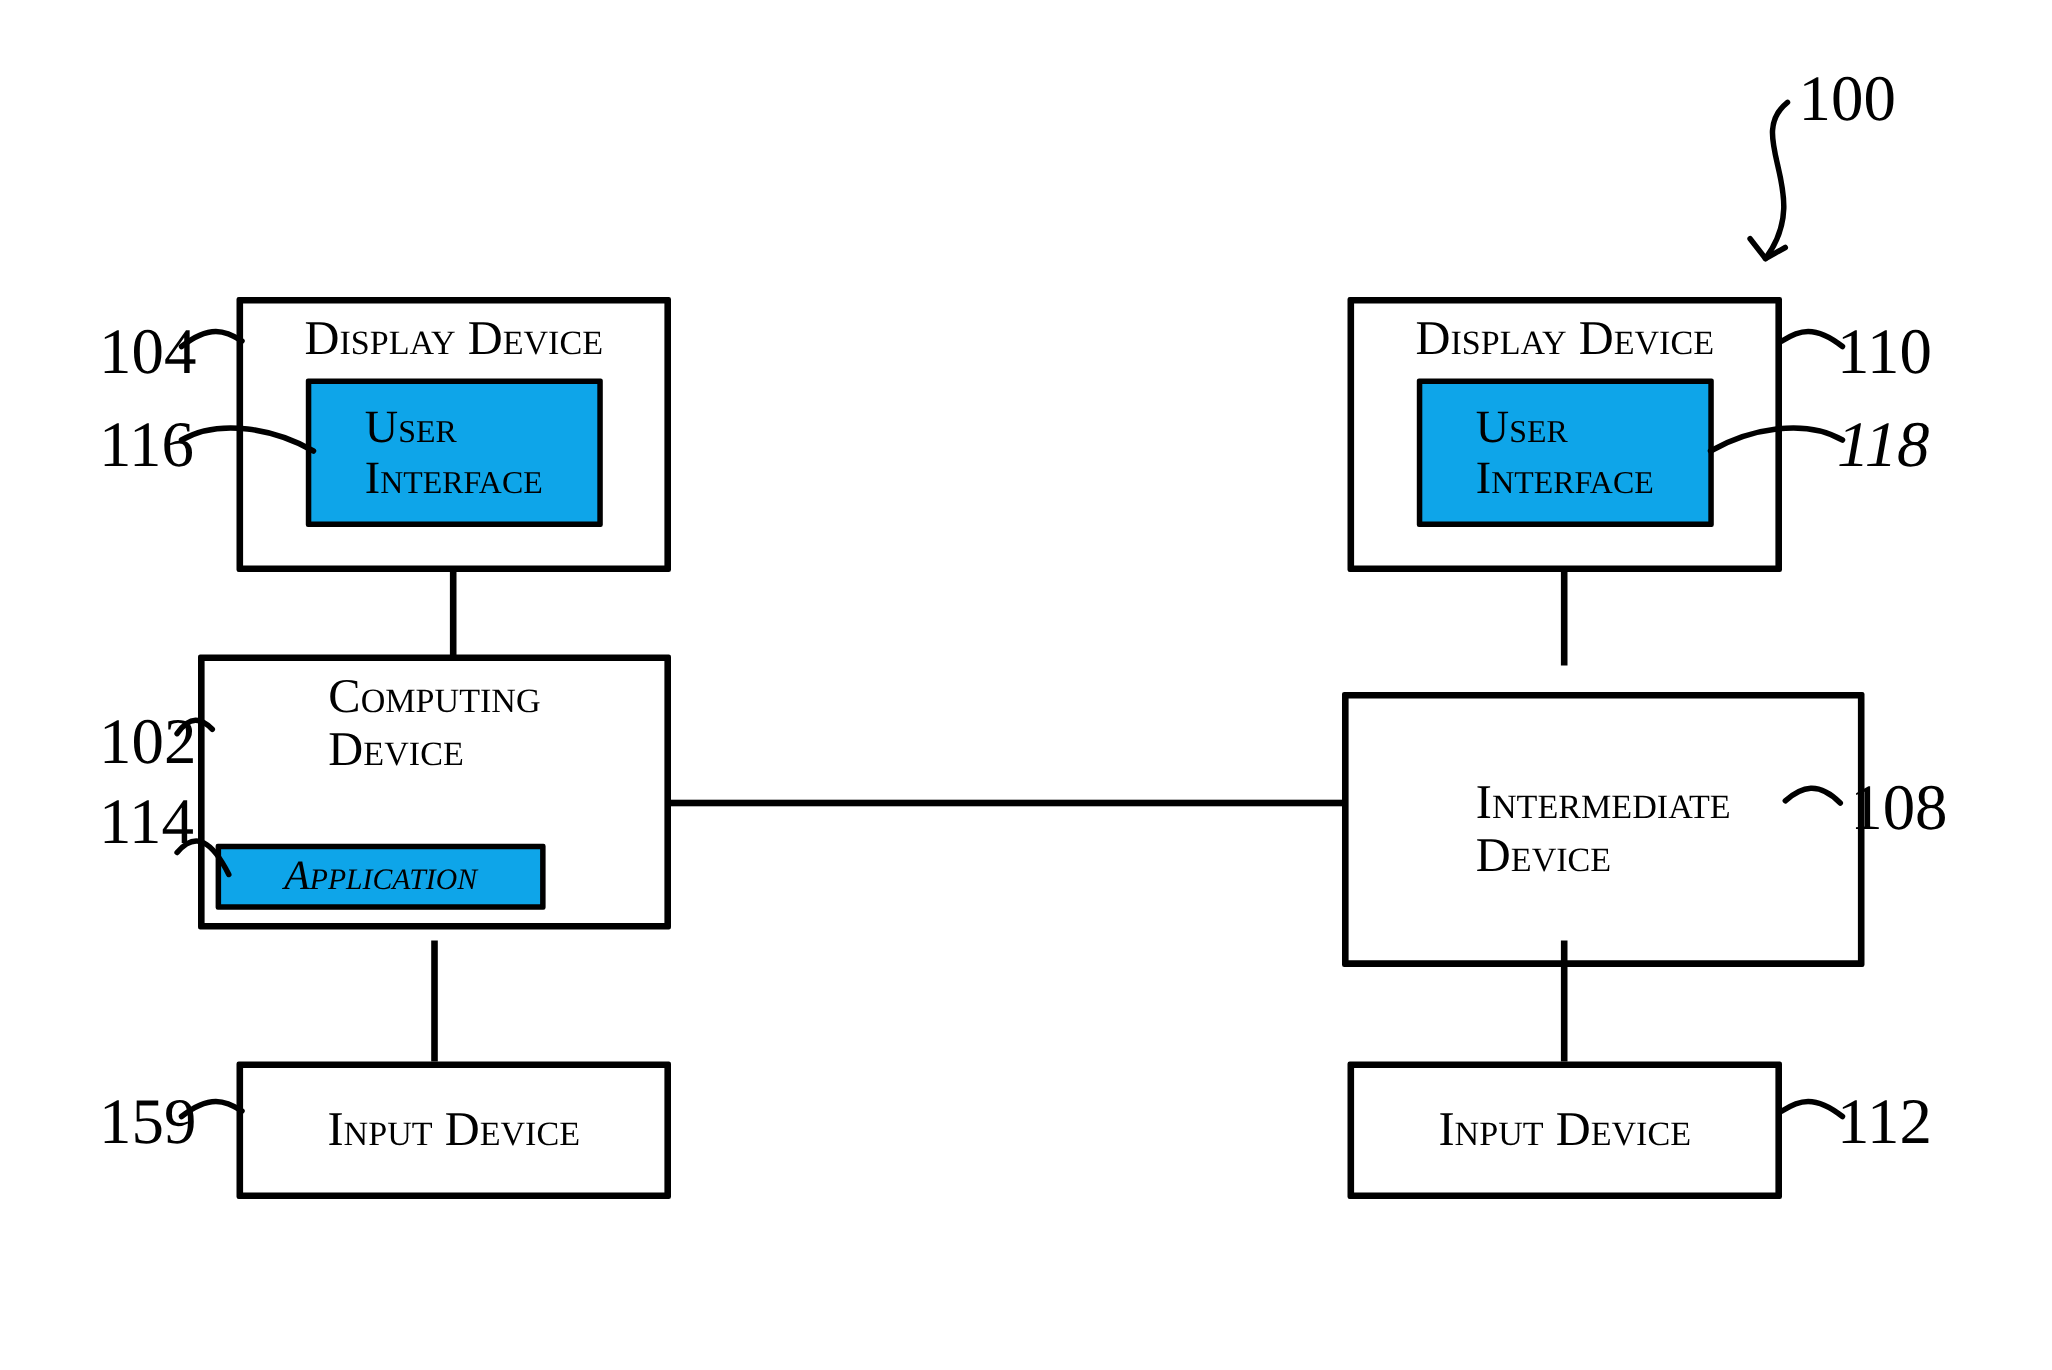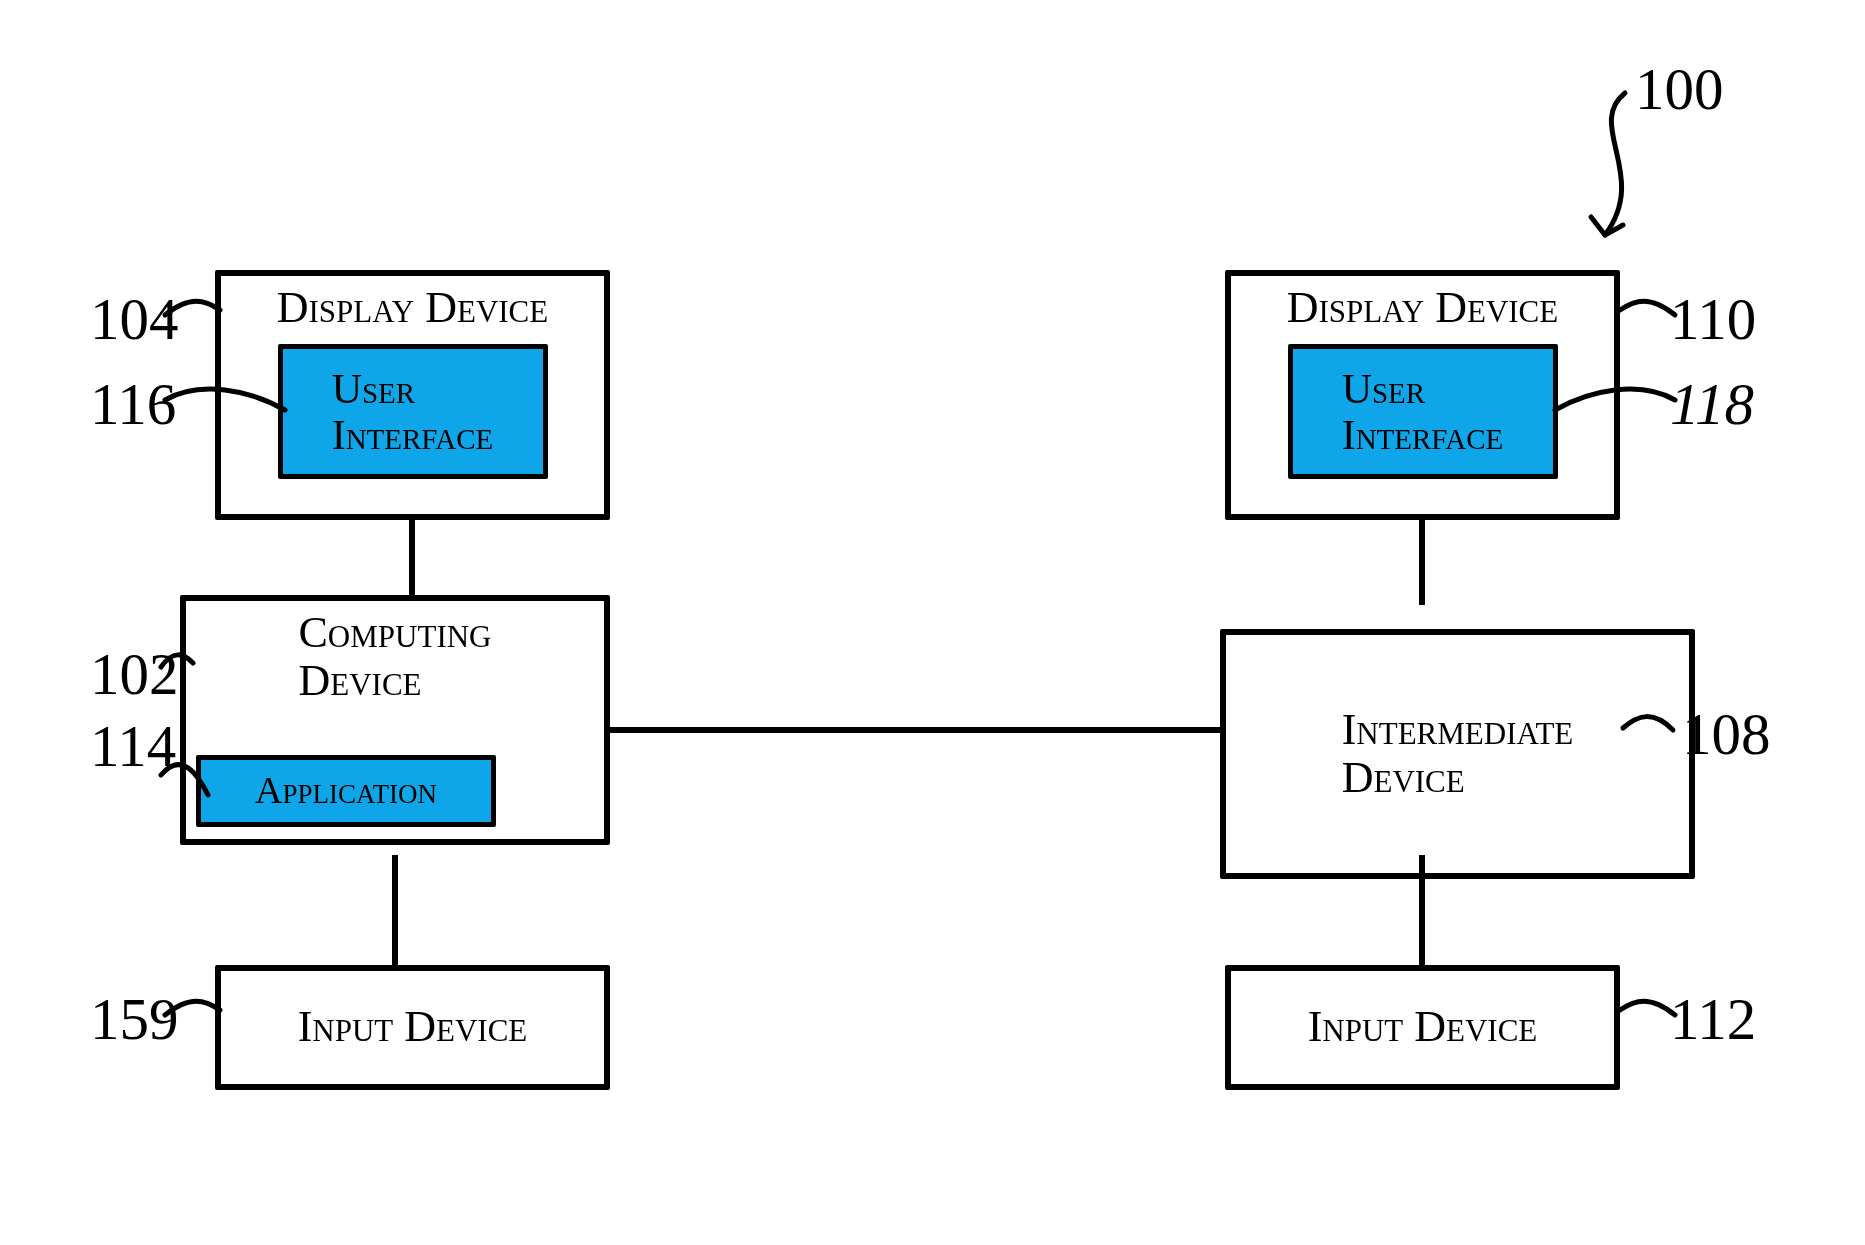--- a/index.html
+++ b/index.html
@@ -74,21 +74,21 @@
       <div class="label title-md">User
 Interface</div>
     </div>
   </div>
 
   <div class="conn" style="left:409px; top:520px; width:6px; height:85px;"></div>
 
   <div class="box" style="left:180px; top:595px; width:430px; height:250px;">
     <div class="label title-lg">Computing
 Device</div>
-    <div class="inner" style="position:absolute; left:10px; bottom:12px; width:300px; height:72px;">
+    <div class="inner" style="position:absolute; left:10px; bottom:12px; width:300px; height:60px;font-style:italic;">
       <div class="label title-sm">Application</div>
     </div>
   </div>
 
   <div class="conn" style="left:392px; top:855px; width:6px; height:110px;"></div>
 
   <div class="box" style="left:215px; top:965px; width:395px; height:125px; justify-content:center;">
     <div class="label title-lg" style="padding-top:0">Input Device</div>
   </div>
 

